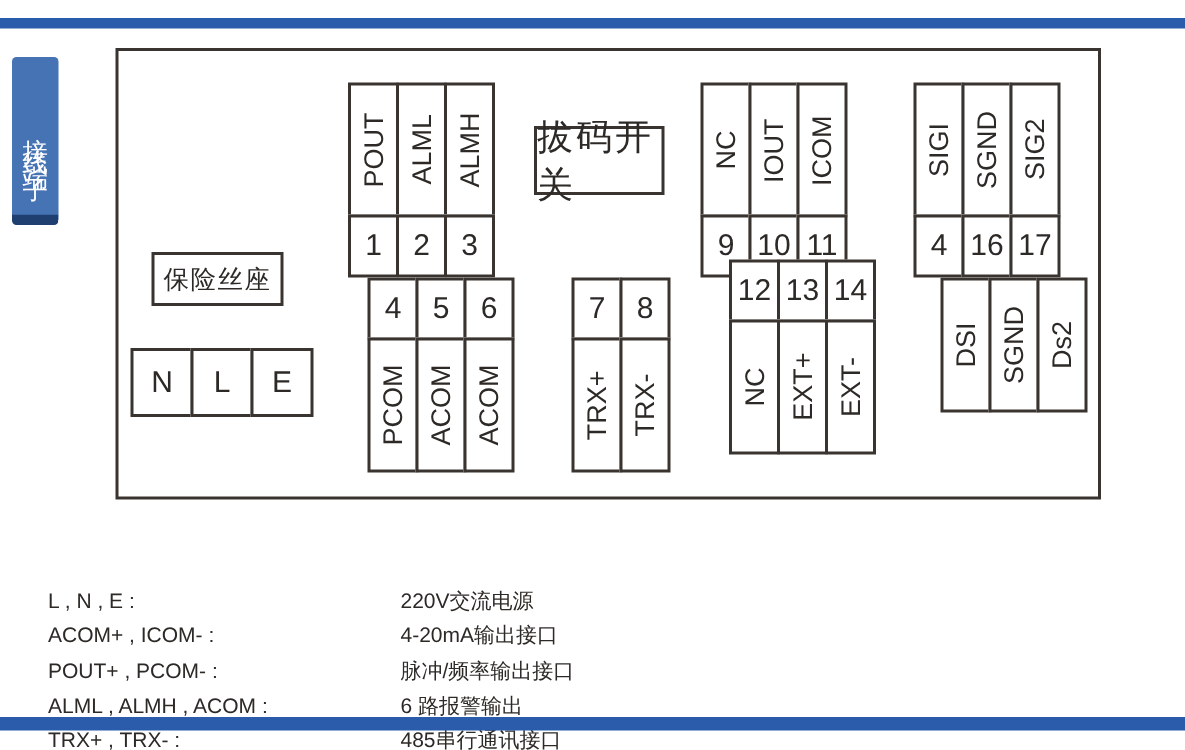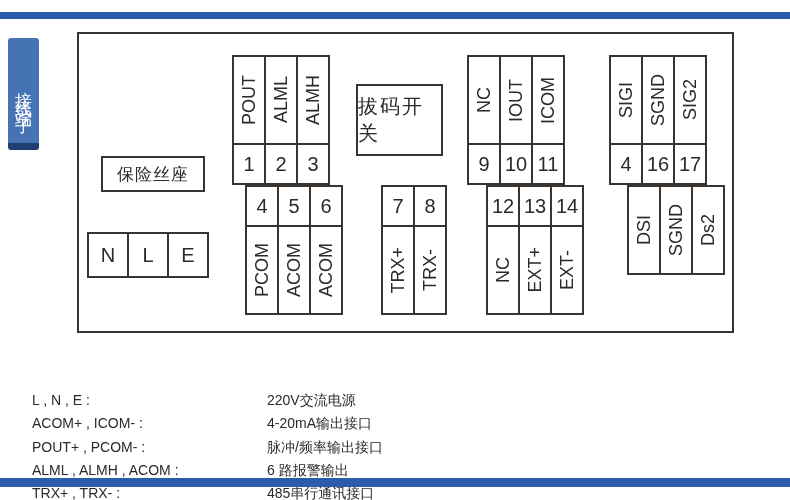--- a/index.html
+++ b/index.html
@@ -9,22 +9,22 @@
   #top-bar{top:12px;height:7px;}
   #bottom-bar{top:478px;height:9px;}
   #side-tab{position:absolute;left:8px;top:38px;width:31px;height:105px;background:#4673b4;
             border-bottom:7px solid #1e3f6f;border-radius:3px;display:flex;align-items:center;justify-content:center;}
   #side-tab .vtext{writing-mode:vertical-rl;color:#ffffff;font-size:17px;letter-spacing:9px;
                    line-height:31px;padding-top:10px;}
   #main-rect{position:absolute;left:77px;top:32px;width:657px;height:301px;border:2px solid #3a3430;
              box-sizing:border-box;background:#ffffff;}
   .box{position:absolute;border:2px solid #3a3430;box-sizing:border-box;background:#fff;
        display:flex;align-items:center;justify-content:center;}
-  #fuse-box{left:101px;top:156px;width:104px;height:36px;font-size:17px;letter-spacing:1px;text-align:right;}
-  #dip-box{left:356px;top:84px;width:87px;height:72px;font-size:20px;letter-spacing:2px;}
+  #fuse-box{left:101px;top:168px;width:88px;height:36px;font-size:17px;letter-spacing:1px;text-align:right;}
+  #dip-box{left:356px;top:84px;width:87px;height:46px;font-size:24px;letter-spacing:2px;}
   #power-block{position:absolute;left:87px;top:232px;display:flex;}
   .pcell{width:42px;height:46px;border:2px solid #3a3430;box-sizing:border-box;background:#fff;
          display:flex;align-items:center;justify-content:center;font-size:20px;}
   .pcell + .pcell{margin-left:-2px;}
   .tblock{position:absolute;}
   .trow{display:flex;}
   .trow + .trow{margin-top:-2px;}
   .tcell{border:2px solid #3a3430;box-sizing:border-box;background:#fff;width:34px;
          display:flex;align-items:center;justify-content:center;}
   .tcell + .tcell{margin-left:-2px;}
@@ -148,21 +148,21 @@
             <span>9</span>
           </div>
           <div class="tcell num">
             <span>10</span>
           </div>
           <div class="tcell num">
             <span>11</span>
           </div>
         </div>
       </div>
-      <div class="tblock" style="left: 486px; top: 185px;">
+      <div class="tblock" style="left: 486px; top: 173px;">
         <div class="trow">
           <div class="tcell num">
             <span>12</span>
           </div>
           <div class="tcell num">
             <span>13</span>
           </div>
           <div class="tcell num">
             <span>14</span>
           </div>

